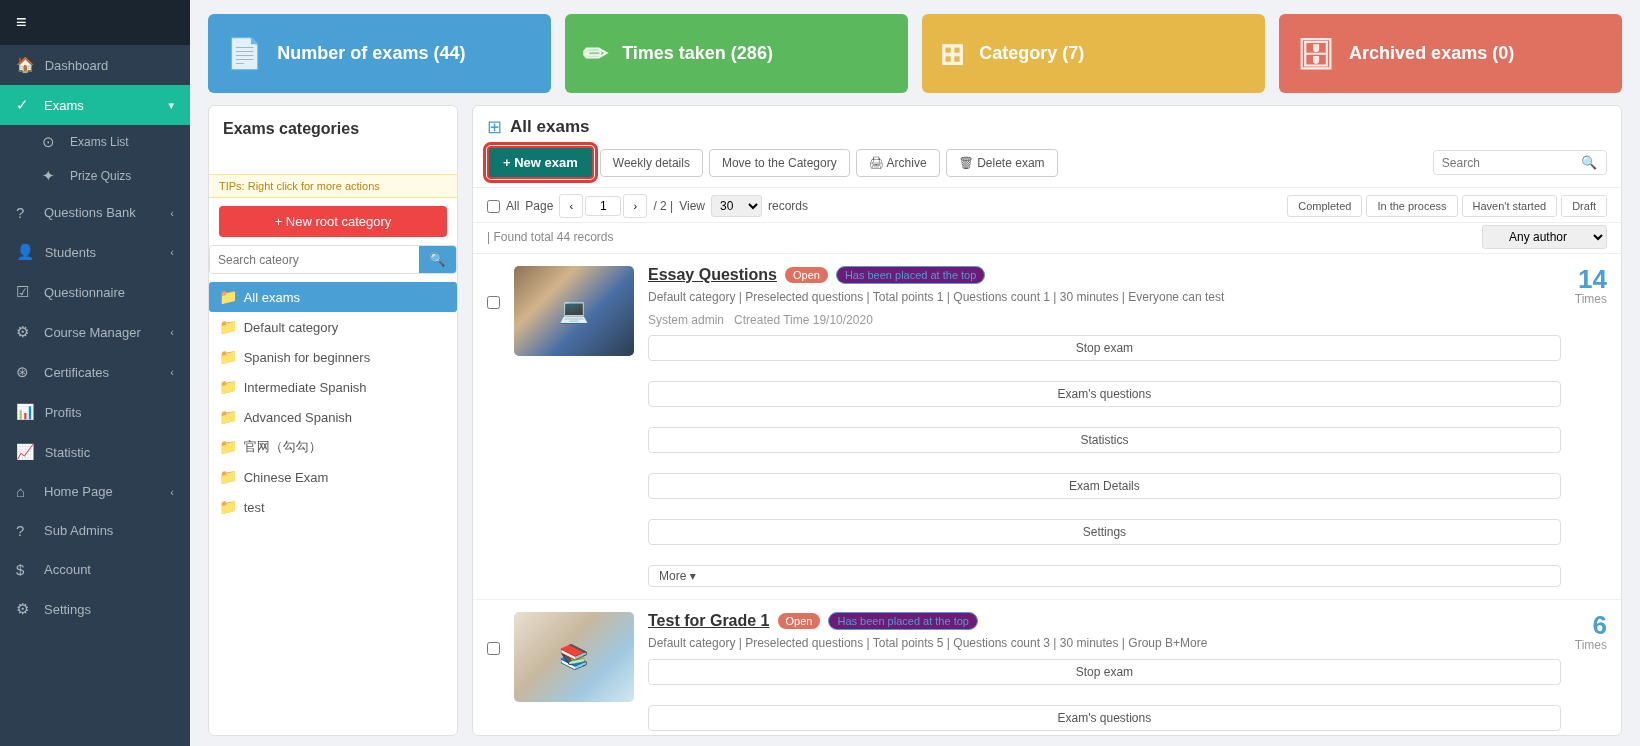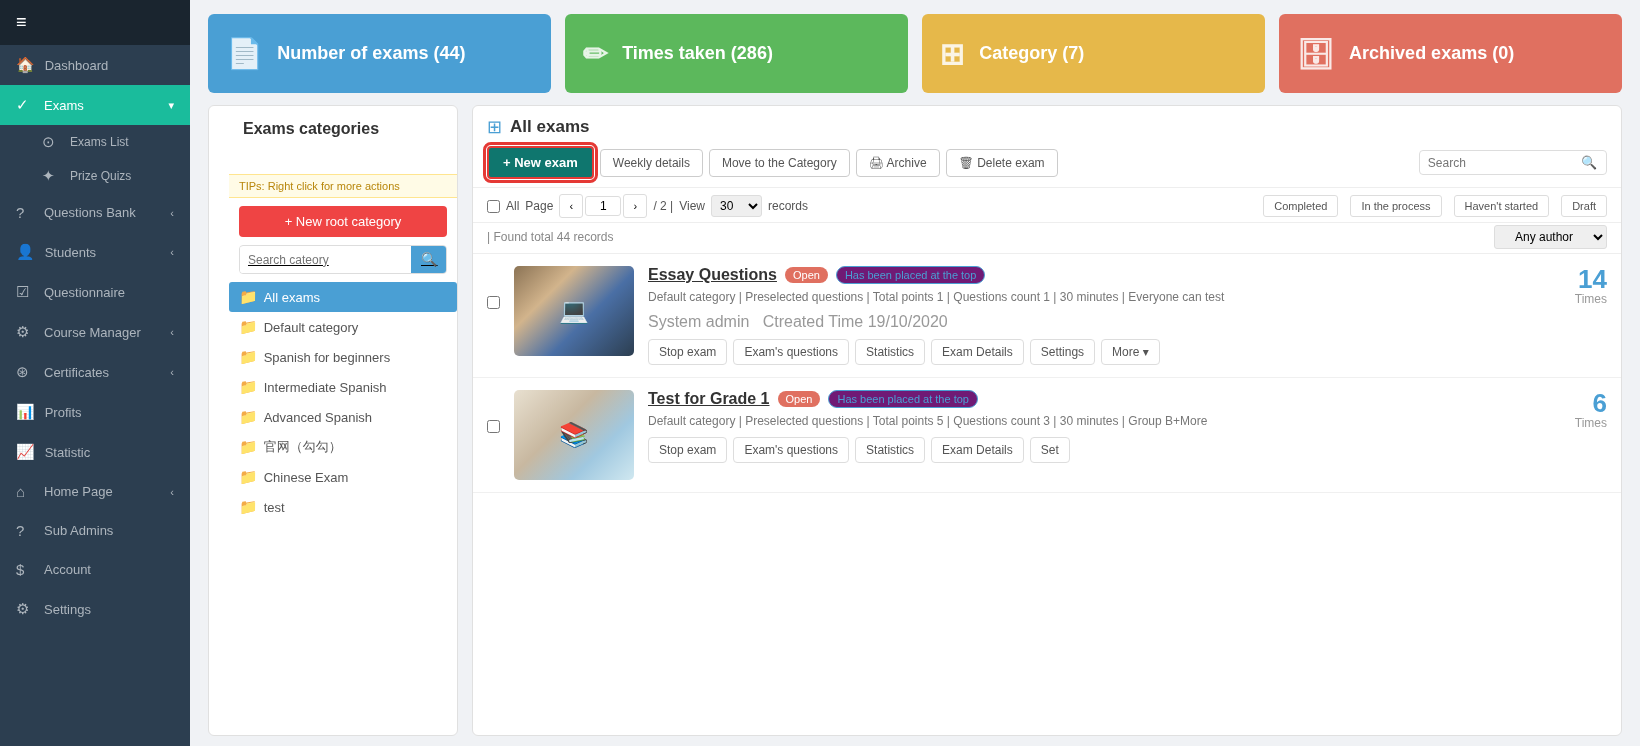--- a/index.html
+++ b/index.html
@@ -87,21 +87,20 @@
     
     .categories-panel {
       width: 250px;
       min-width: 250px;
       background: #fff;
       border-radius: 6px;
       border: 1px solid #e0e0e0;
       display: flex;
       flex-direction: column;
       overflow: hidden;
-      padding-left: 20px;
     }
     .categories-title {
       font-size: 16px;
       font-weight: 700;
       color: #333;
       padding: 14px 14px 8px;
     }
     .tip-bar {
       background: #fffbe6;
       color: #b8860b;
@@ -118,25 +117,24 @@
       border-radius: 4px;
       padding: 8px 0;
       margin: 8px 10px;
       cursor: pointer;
       font-size: 13px;
       width: calc(100% - 20px);
     }
     .search-cat {
       display: flex;
       align-items: center;
-      margin: 0 10px 8px;
+      margin: 0 0 8px;
       border: 1px solid #ddd;
       border-radius: 4px;
       overflow: hidden;
-      text-decoration: underline;
     }
     .search-cat input {
       flex: 1;
       border: none;
       outline: none;
       padding: 6px 8px;
       font-size: 12px;
     }
     .search-cat button {
       background: #4a9fd4;
@@ -214,21 +212,20 @@
       color: #555;
     }
     .toolbar-spacer { flex: 1; }
     .search-box {
       display: flex;
       align-items: center;
       border: 1px solid #ddd;
       border-radius: 4px;
       overflow: hidden;
       padding: 4px 8px;
-      gap: 14px;
     }
     .search-box input {
       border: none;
       outline: none;
       font-size: 12px;
       width: 140px;
     }
     .pagination-row {
       display: flex;
       align-items: center;
@@ -266,36 +263,36 @@
     }
     .records-select {
       border: 1px solid #ddd;
       border-radius: 3px;
       padding: 2px 4px;
       font-size: 12px;
     }
     .filter-btns {
       display: flex;
       align-items: flex-start;
-      gap: 12px;
+      gap: 4px;
       margin-left: auto;
     }
     .filter-btn {
       border: 1px solid #ddd;
       background: #fff;
       padding: 4px 10px;
       border-radius: 3px;
       cursor: pointer;
       font-size: 11px;
       color: #555;
     }
     .author-select {
       border: 1px solid #ddd;
       border-radius: 3px;
-      padding: 3px 16px;
+      padding: 3px 22px;
       font-size: 12px;
     }
 
     
     .exam-list { overflow-y: auto; flex: 1; }
     .exam-item {
       display: flex;
       align-items: flex-start;
       padding: 12px 14px;
       border-bottom: 1px solid #f0f0f0;
@@ -359,28 +356,29 @@
       padding: 2px 8px;
       border-radius: 10px;
     }
     .exam-meta {
       font-size: 12px;
       color: #777;
       margin-bottom: 6px;
       line-height: 1.6;
     }
     .exam-author {
-      font-size: 16px;
+      font-size: 12px;
       color: #999;
       margin-bottom: 8px;
     }
     .exam-actions {
       display: flex;
-      gap: 6px;
+      gap: 20px;
       flex-wrap: wrap;
+      flex-direction: column;
     }
     .btn-action {
       border: 1px solid #ddd;
       background: #fff;
       color: #555;
       padding: 5px 10px;
       border-radius: 4px;
       cursor: pointer;
       font-size: 12px;
     }

